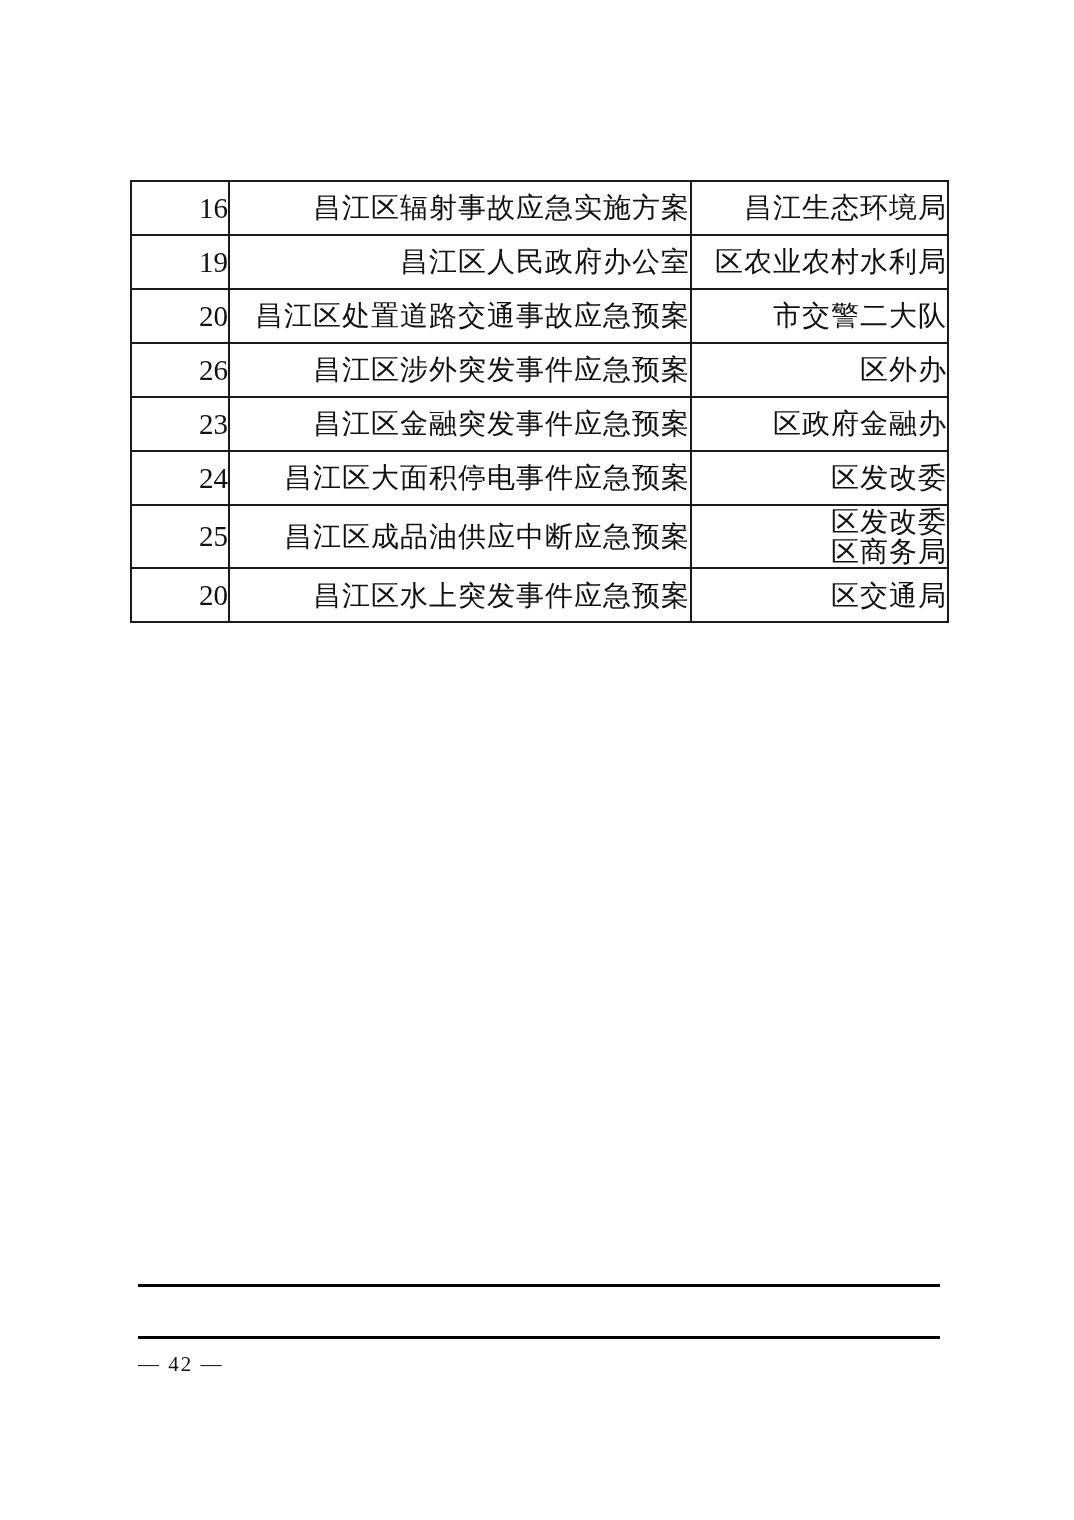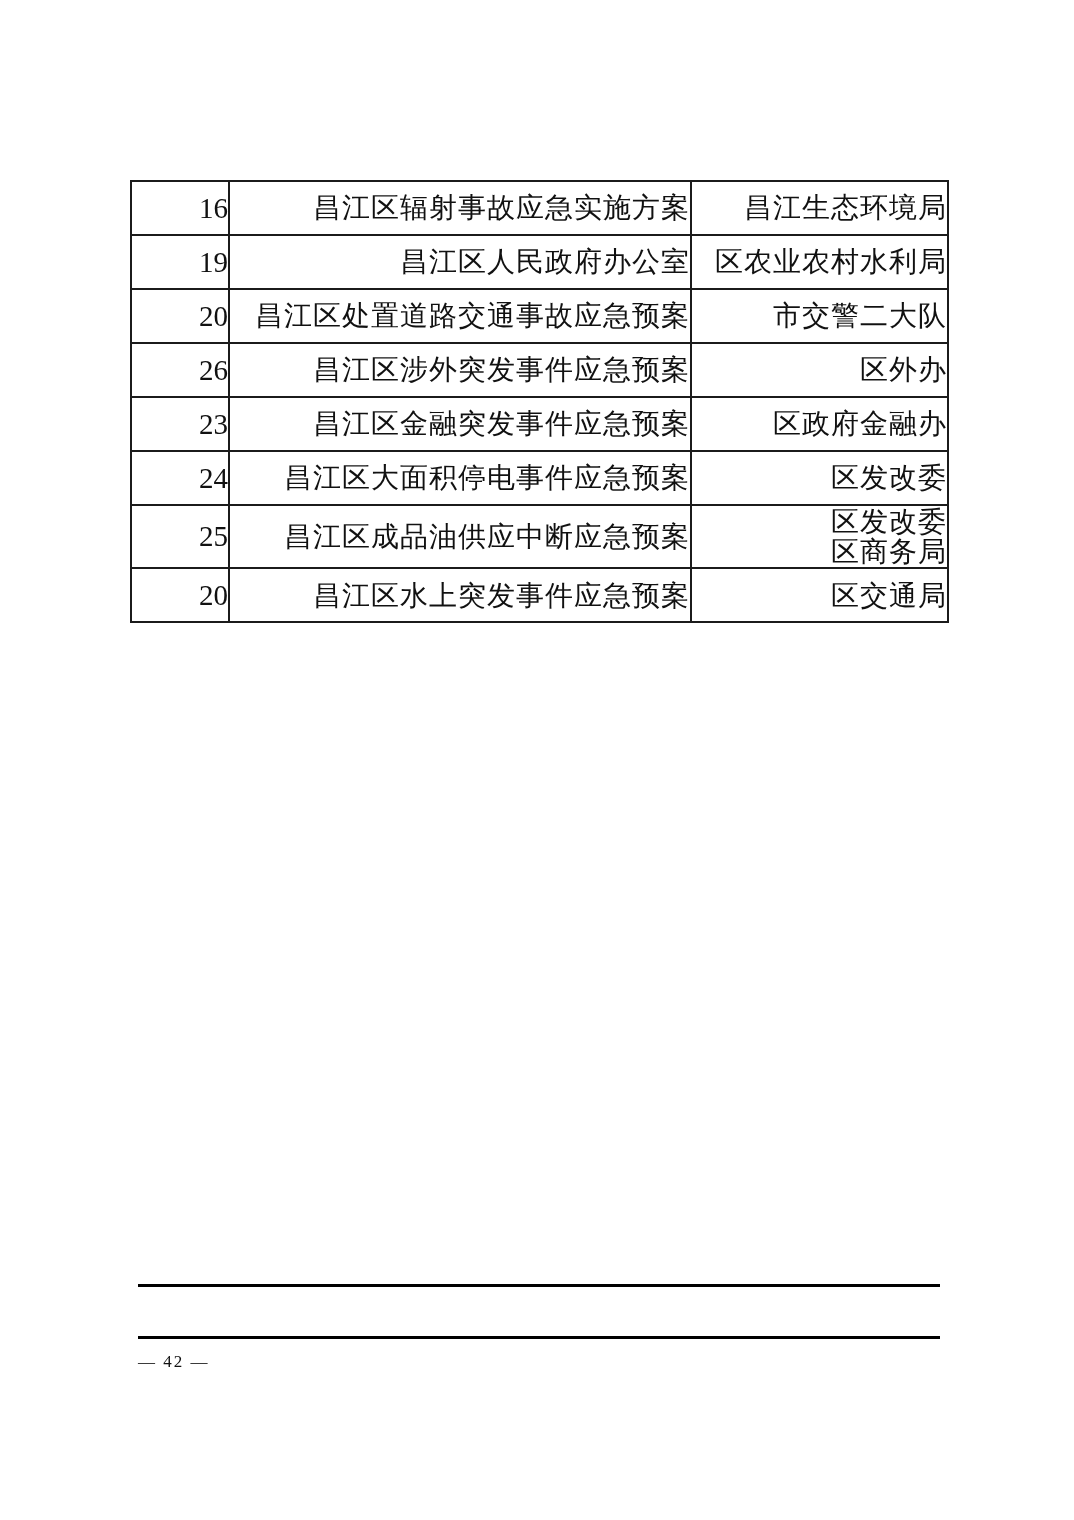--- a/index.html
+++ b/index.html
@@ -55,21 +55,21 @@
     display: flex;
     justify-content: space-between;
     align-items: baseline;
     font-size: 27px;
     letter-spacing: 1px;
   }
   .page-number {
     position: absolute;
     left: 138px;
     top: 1352px;
-    font-size: 17px;
+    font-size: 21px;
     letter-spacing: 2px;
   }
 </style>
 </head>
 <body>
 
 <div class="page">
 
   <table class="doc-table">
     <colgroup>

